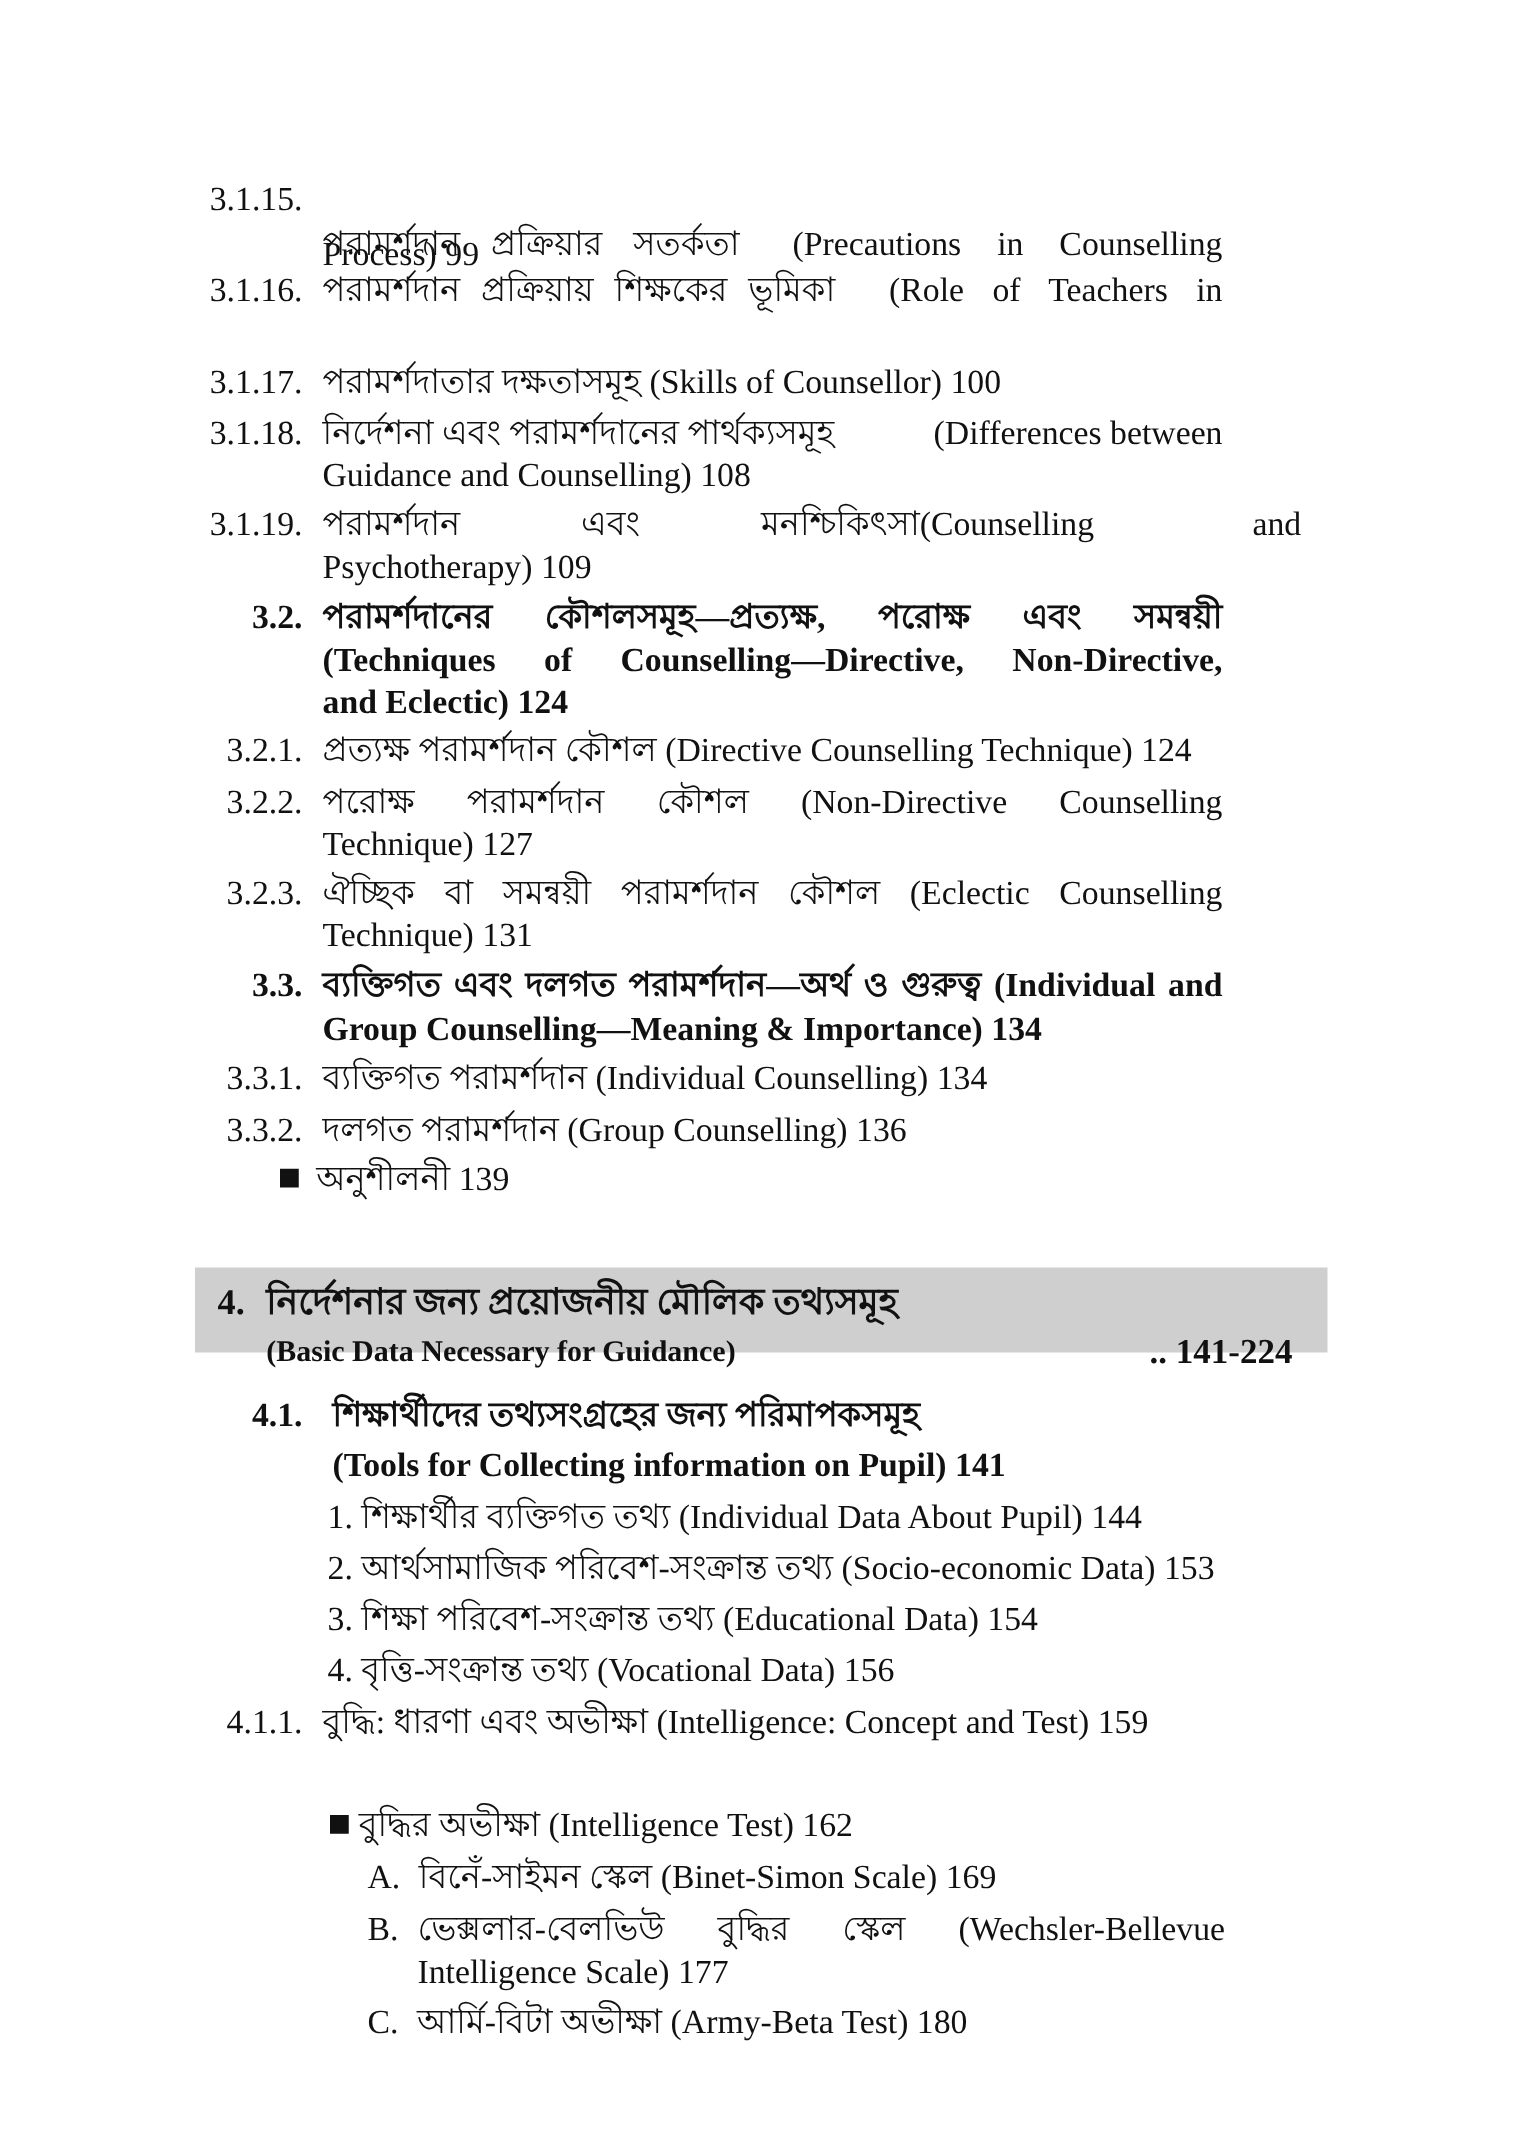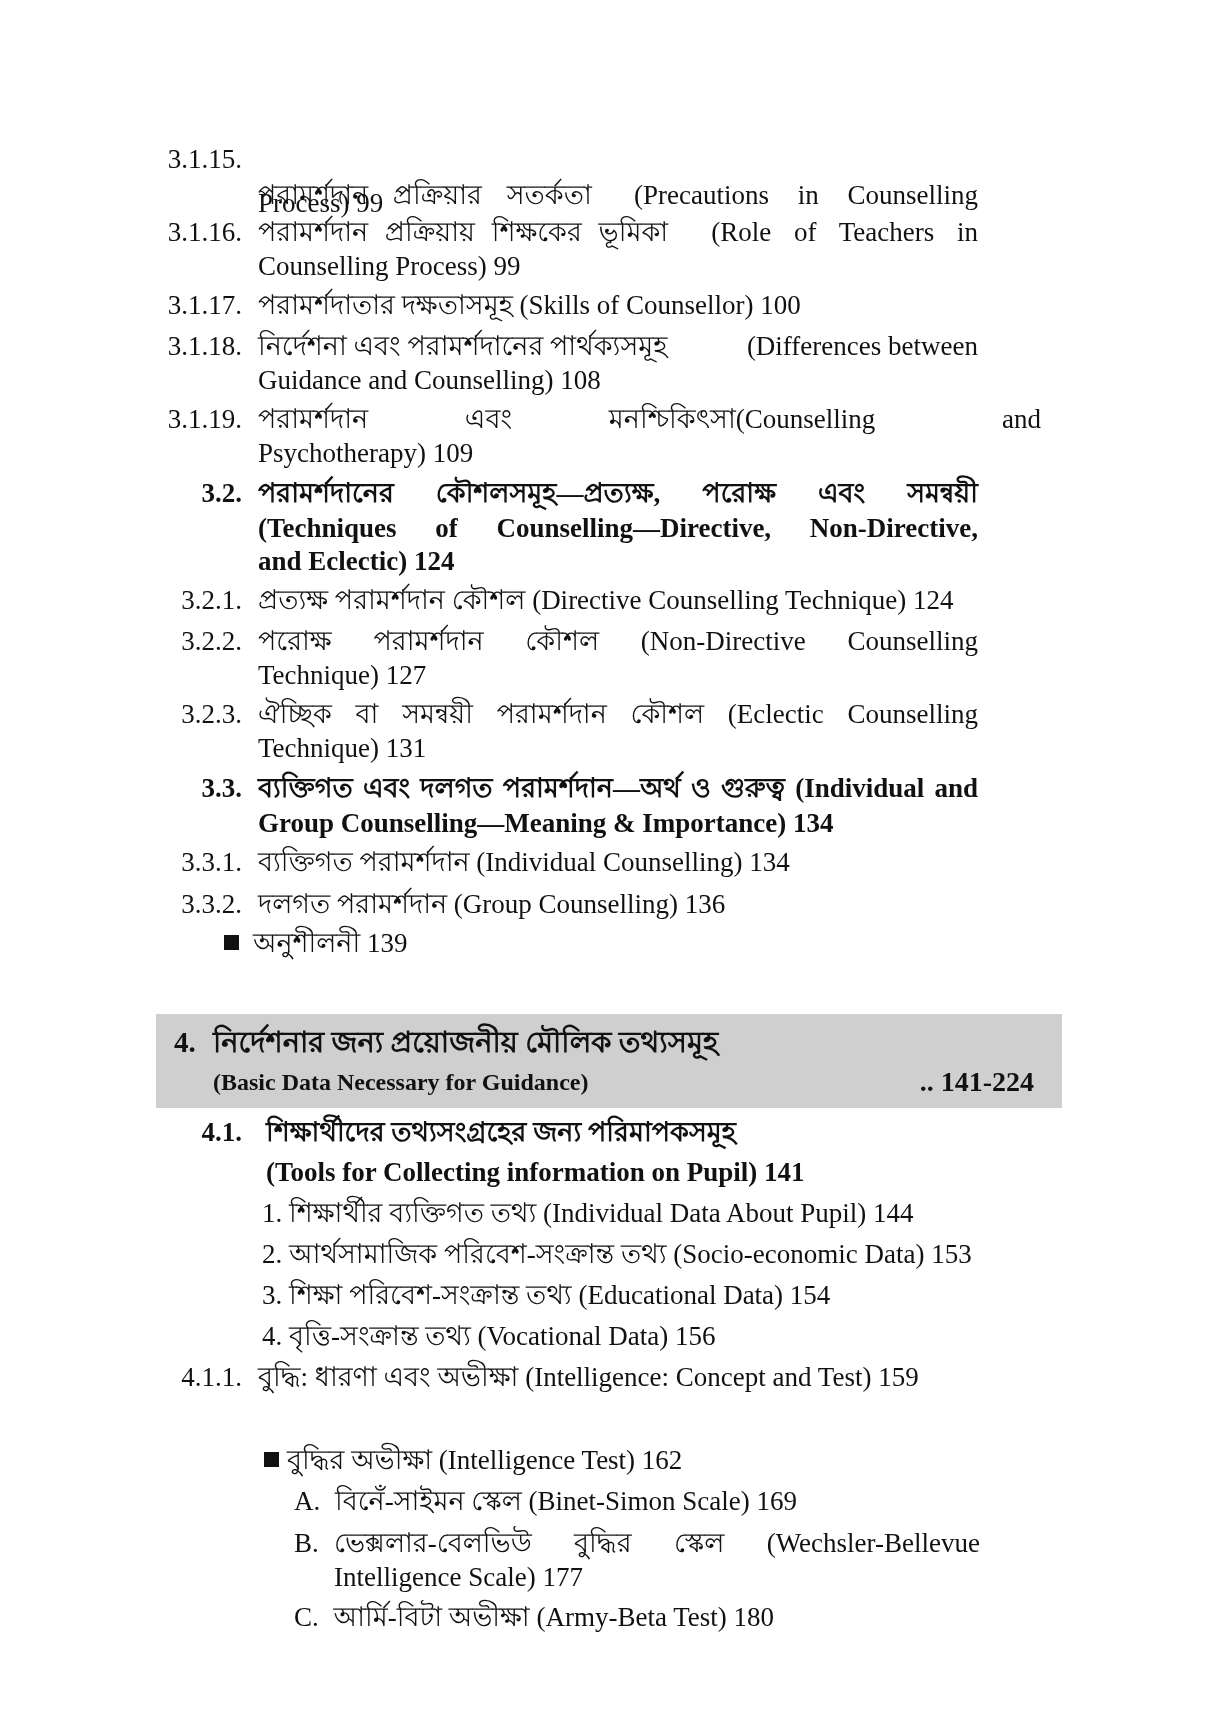--- a/index.html
+++ b/index.html
@@ -10,21 +10,21 @@
   }
   .page { position: absolute; left: 0; top: 0; width: 1214px; height: 1722px; border-radius: 17px; }
   .line {
     position: absolute; font-size: 27px; line-height: 34px; white-space: nowrap;
   }
   .num { position: absolute; text-align: right; }
   .txt { position: absolute; }
   .just { text-align: justify; text-align-last: justify; }
   .bold { font-weight: bold; }
   .band {
-    position: absolute; left: 156px; top: 1014px; width: 906px; height: 94px;
+    position: absolute; left: 156px; top: 1014px; width: 906px; height: 68px;
     background: #cfcfcf;
   }
   .band .h1 { position: absolute; left: 18px; top: 10px; font-size: 29px; font-weight: bold; line-height: 36px; white-space: nowrap; }
   .band .h2 { position: absolute; left: 57px; top: 50px; font-size: 24px; font-weight: bold; line-height: 36px; white-space: nowrap; }
   .band .pg  { position: absolute; right: 28px; top: 50px; font-size: 28px; font-weight: bold; line-height: 36px; white-space: nowrap; }
   .bullet { display: inline-block; width: 15px; height: 15px; background: #111; vertical-align: 2px; margin-right: 14px; }
 </style>
 </head>
 <body>
 
@@ -39,21 +39,20 @@
   </div>
   <div class="line" style="top:186px;left:258px;">Process)  99</div>
 
   <div class="line" style="top:215px;left:158px;">
     <span class="num" style="left:0;width:84px;">3.1.16.</span>
     <span class="txt" style="left:100px;width:720px;display:flex;justify-content:space-between;">
       <span style="word-spacing:10px;">পরামর্শদান প্রক্রিয়ায় শিক্ষকের ভূমিকা</span>
       <span style="word-spacing:16px;">(Role of Teachers in</span>
     </span>
   </div>
-  <div class="line" style="top:249px;left:258px;">Counselling  Process)  99</div>
 
   <div class="line" style="top:288px;left:158px;">
     <span class="num" style="left:0;width:84px;">3.1.17.</span>
     <span class="txt" style="left:100px;">পরামর্শদাতার দক্ষতাসমূহ (Skills of Counsellor) 100</span>
   </div>
 
   <div class="line" style="top:329px;left:158px;">
     <span class="num" style="left:0;width:84px;">3.1.18.</span>
     <span class="txt" style="left:100px;width:720px;display:flex;justify-content:space-between;">
       <span>নির্দেশনা এবং পরামর্শদানের পার্থক্যসমূহ</span>

